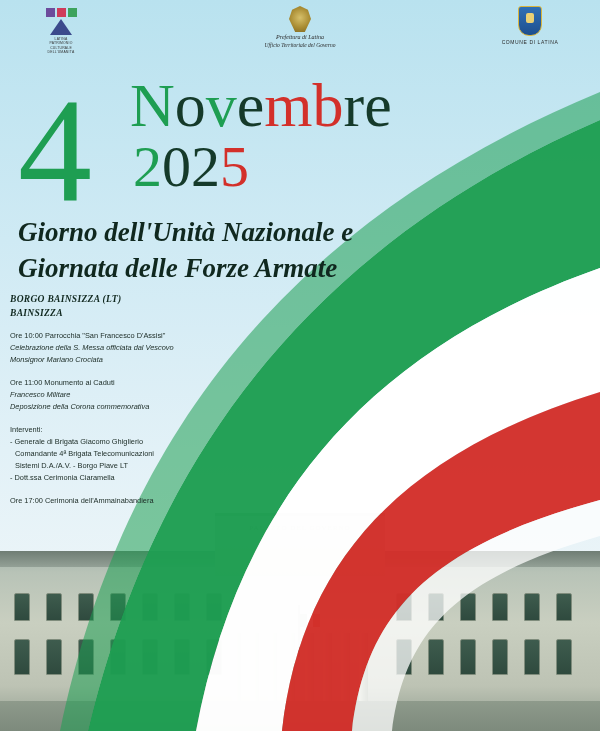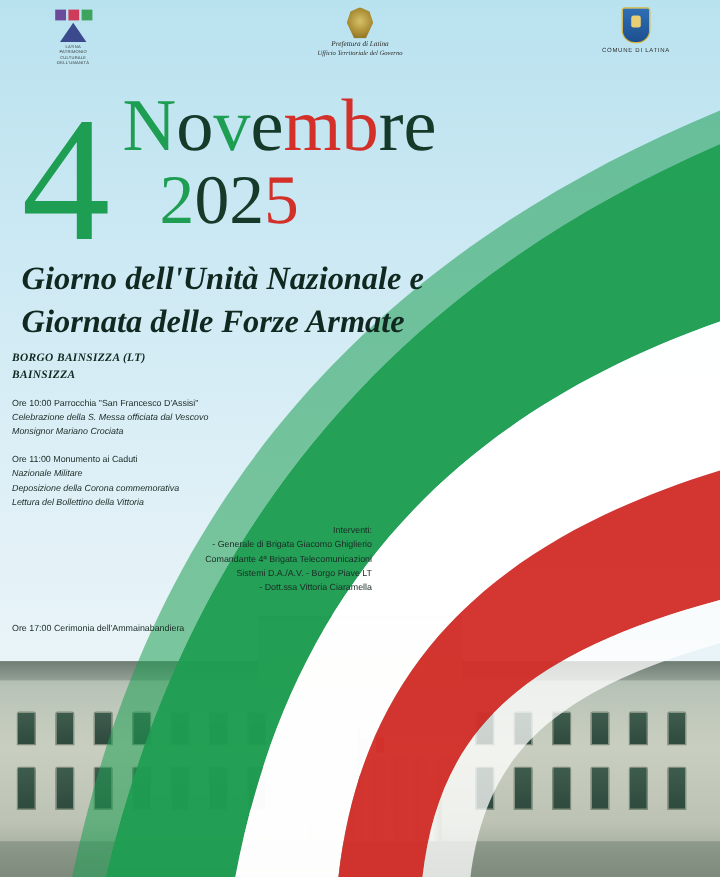--- a/index.html
+++ b/index.html
@@ -236,21 +236,21 @@
     position: absolute;
     left: 18px;
     top: 16px;
     font-size: 148px;
     line-height: 1;
     color: #1e9e52;
     font-weight: 400;
   }
   .month {
     position: absolute;
-    left: 102px;
+    left: 130px;
     top: 14px;
     font-size: 62px;
     line-height: 1;
     white-space: nowrap;
   }
   .year {
     position: absolute;
     left: 133px;
     top: 78px;
     font-size: 58px;
@@ -304,21 +304,21 @@
     left: 10px;
     top: 330px;
     width: 300px;
     font-size: 7.4px;
     line-height: 1.62;
     color: #1a2a24;
   }
   .prog-block { margin-bottom: 11px; }
   .prog-block div { white-space: nowrap; }
   .prog-block .ital { font-style: italic; }
-  .interventi { margin-bottom: 22px; text-align: right; }
+  .interventi { margin-bottom: 11px; }
   .interventi .indent { padding-left: 5px; }
 </style>
 </head>
 <body>
 
 <div class="poster">
 
   <div class="sky"></div>
 
   <div class="building">
@@ -429,29 +429,28 @@
   <div class="prog-label">BAINSIZZA</div>
 
   <div class="program">
     <div class="prog-block">
         <div>Ore 10:00 Parrocchia "San Francesco D'Assisi"</div>
         <div class="ital">Celebrazione della S. Messa officiata dal Vescovo</div>
         <div class="ital">Monsignor Mariano Crociata</div>
       </div>
     <div class="prog-block">
         <div>Ore 11:00 Monumento ai Caduti</div>
-        <div class="ital">Nazionale Militare</div>
+        <div class="ital">Francesco Militare</div>
         <div class="ital">Deposizione della Corona commemorativa</div>
-        <div class="ital">Lettura del Bollettino della Vittoria</div>
       </div>
     <div class="interventi">
       <div>Interventi:</div>
       <div>
           <div>- Generale di Brigata Giacomo Ghiglierio</div>
           <div class="indent">Comandante 4ª Brigata Telecomunicazioni</div>
           <div class="indent">Sistemi D.A./A.V. - Borgo Piave LT</div>
-          <div>- Dott.ssa Vittoria Ciaramella</div>
+          <div>- Dott.ssa Cerimonia Ciaramella</div>
         </div>
     </div>
     <div>Ore 17:00 Cerimonia dell'Ammainabandiera</div>
   </div>
 
 </div>
 
 </body></html>

